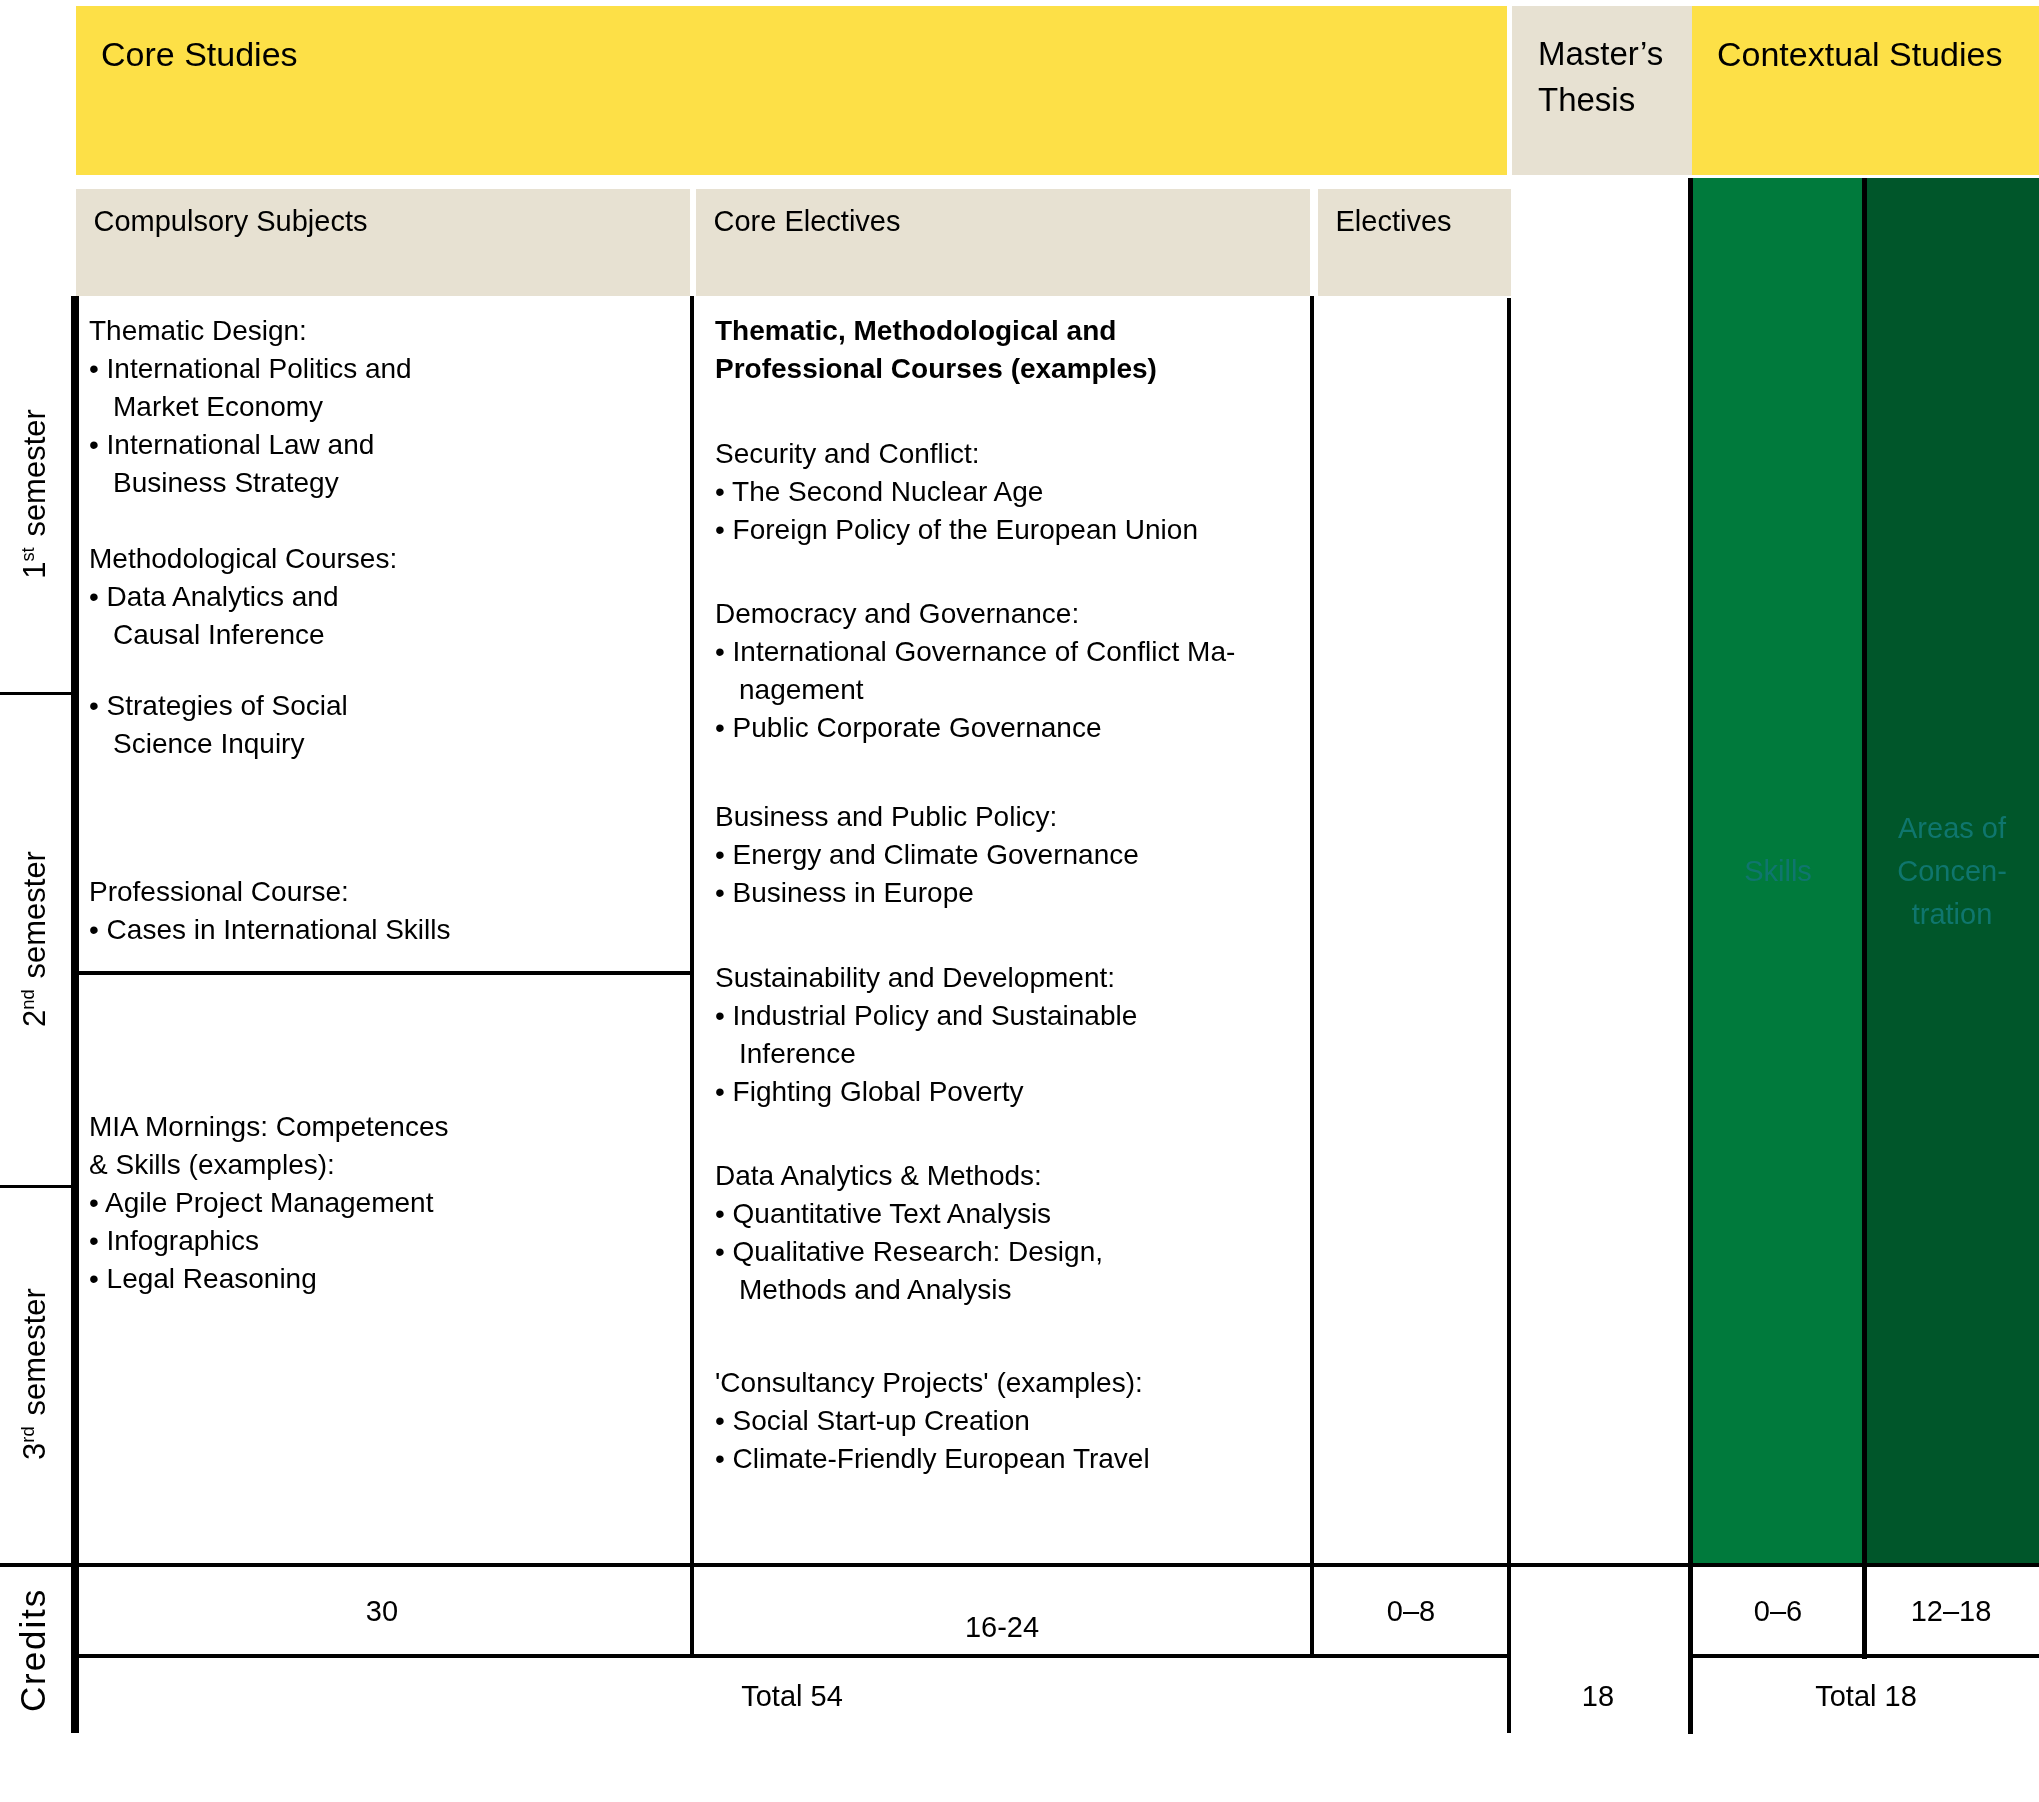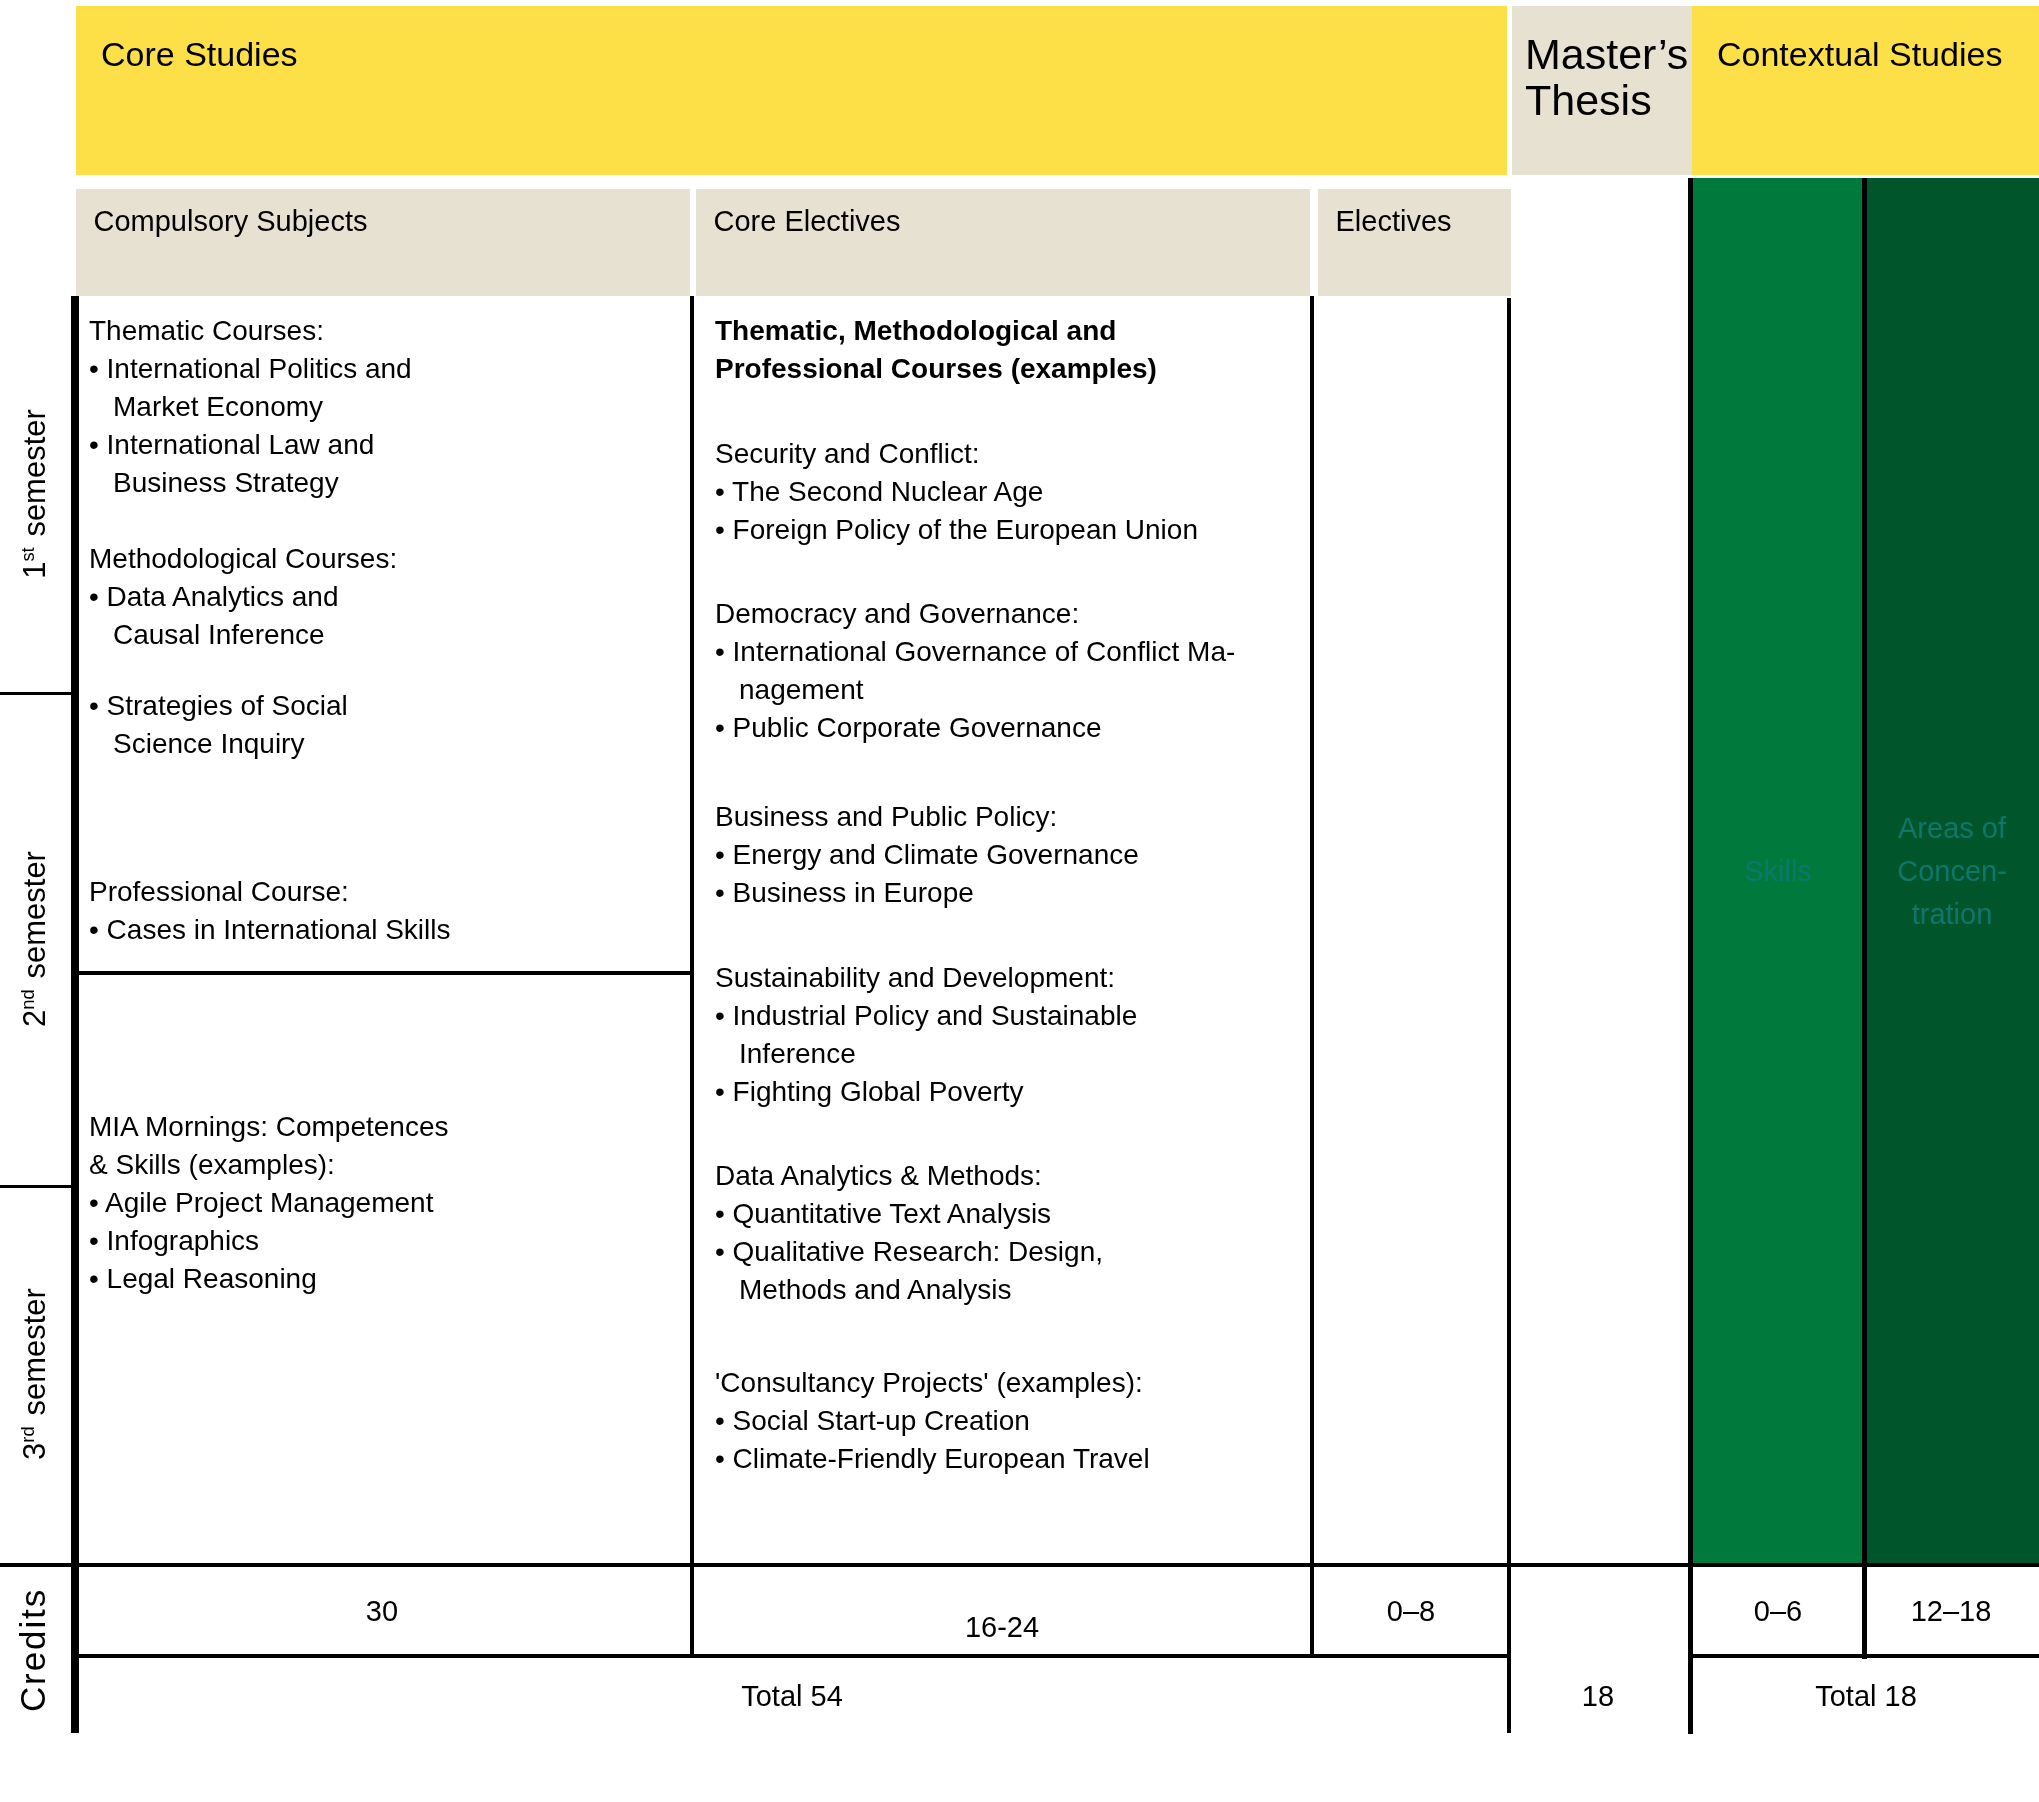--- a/index.html
+++ b/index.html
@@ -29,21 +29,21 @@
   .ctext{position:absolute;transform:translate(-50%,-50%);font-size:29px;white-space:nowrap;}
 </style>
 </head>
 <body>
 
 <div id="canvas">
 
   <div class="h1cell" style="left:76px;top:5.8px;width:1431px;height:169px;">
     <span>Core Studies</span>
   </div>
-  <div class="h1cell beige" style="left:1512px;top:5.8px;width:190px;height:169px;padding-left:13px;font-size:43px;">
+  <div class="h1cell beige" style="left:1512px;top:5.8px;width:190px;height:169px;padding-left:26px;font-size:33px;">
     <span style="white-space:normal;display:block;width:146px;">Master’s Thesis</span>
   </div>
   <div class="h1cell" style="left:1692px;top:5.8px;width:347px;height:169px;">
     <span>Contextual Studies</span>
   </div>
 
   <div class="h2cell" style="left:76px;top:189px;width:614px;height:107px;">
     <span>Compulsory Subjects</span>
   </div>
   <div class="h2cell" style="left:696px;top:189px;width:614px;height:107px;">
@@ -83,21 +83,21 @@
   <div class="vline" style="left:1310px;top:296px;width:3.9px;height:1362px;"></div>
   <div class="vline" style="left:1507px;top:298px;width:3.9px;height:1435px;"></div>
   <div class="vline" style="left:1688px;top:178px;width:4.9px;height:1556px;"></div>
   <div class="vline" style="left:1862px;top:178px;width:4.9px;height:1481px;"></div>
   <div class="hline" style="left:76px;top:971px;width:618px;height:3.9px;"></div>
   <div class="hline" style="left:0px;top:1563px;width:2040px;height:3.9px;"></div>
   <div class="hline" style="left:76px;top:1654px;width:1435px;height:3.9px;"></div>
   <div class="hline" style="left:1693px;top:1654px;width:346px;height:3.9px;"></div>
 
   <div class="tblock" style="left:89px;top:312px;">
-      <div class="ln">Thematic Courses:</div>
+      <div class="ln">Thematic Design:</div>
       <div class="ln b">• International Politics and</div>
       <div class="ln c">Market Economy</div>
       <div class="ln b">• International Law and</div>
       <div class="ln c">Business Strategy</div>
     </div>
   <div class="tblock" style="left:89px;top:540px;">
       <div class="ln">Methodological Courses:</div>
       <div class="ln b">• Data Analytics and</div>
       <div class="ln c">Causal Inference</div>
     </div>

